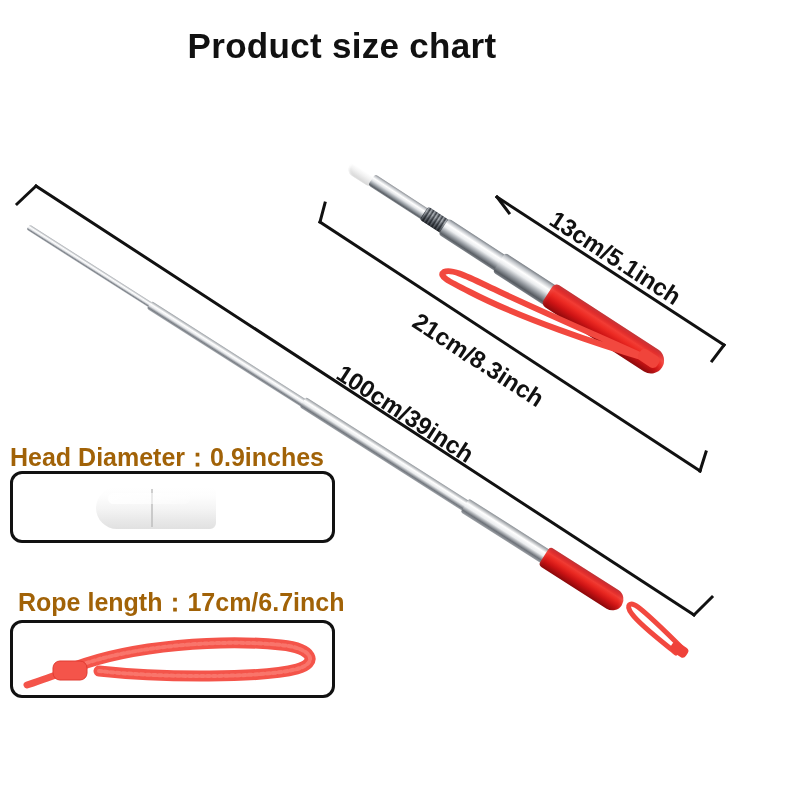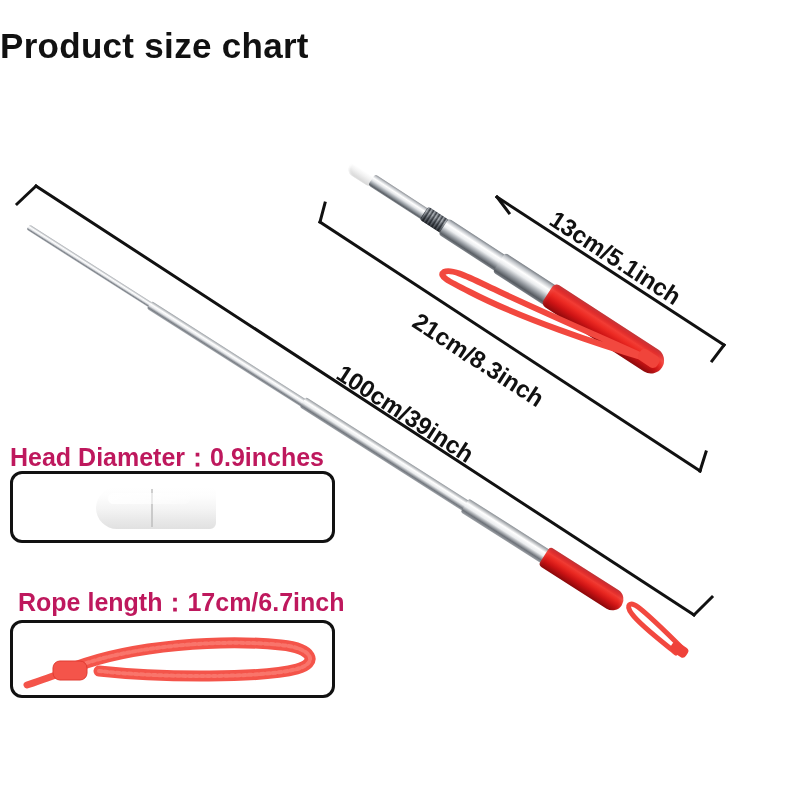--- a/index.html
+++ b/index.html
@@ -18,21 +18,21 @@
     background: #ffffff;
     overflow: hidden;
   }
 
   
   .title {
     position: absolute;
     left: 0;
     top: 26px;
     width: 684px;
-    text-align: left;
+    text-align: center;
     font-size: 35px;
     font-weight: bold;
     color: #111111;
     letter-spacing: 0.3px;
   }
 
   
   .dim-label {
     position: absolute;
     font-size: 24px;
@@ -216,21 +216,21 @@
   }
 
   
   .lanyard-svg { position: absolute; left: 0; top: 0; pointer-events: none; }
 
   
   .block-label {
     position: absolute;
     font-size: 25px;
     font-weight: bold;
-    color: #be185d;
+    color: #a16207;
     white-space: nowrap;
   }
   .block-box {
     position: absolute;
     border: 3px solid #111111;
     border-radius: 12px;
     background: #ffffff;
     box-sizing: border-box;
   }
 

